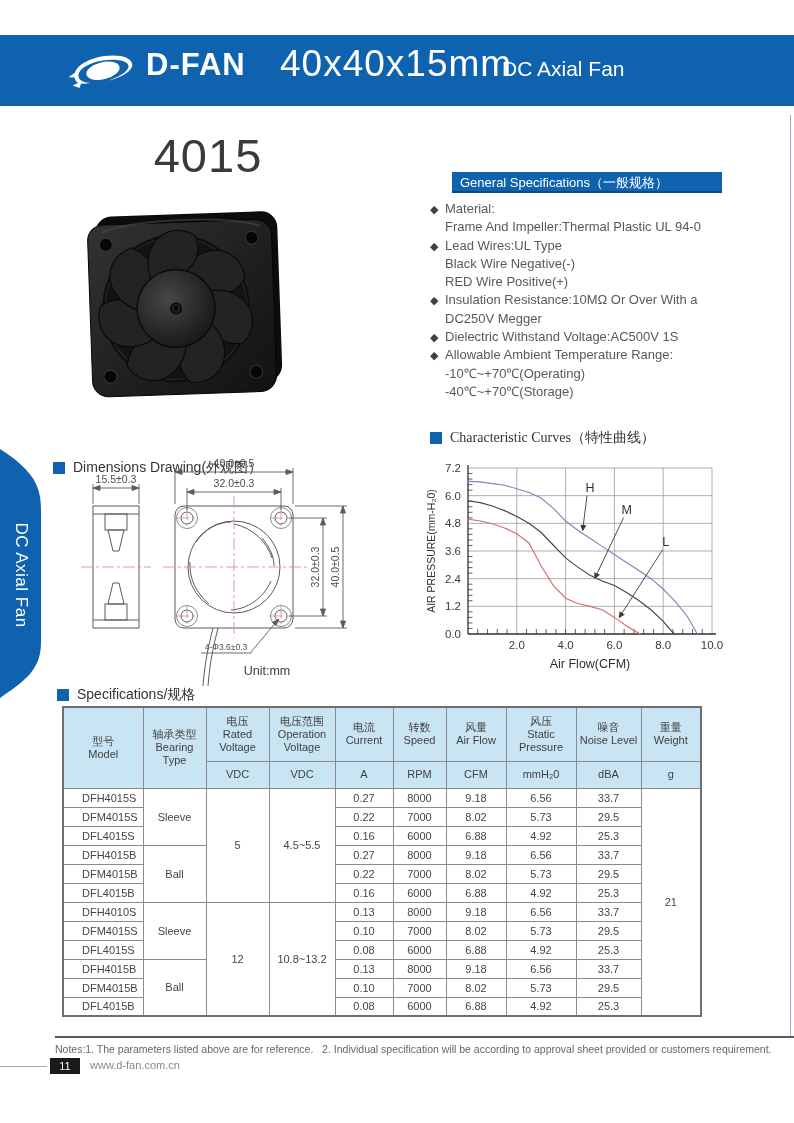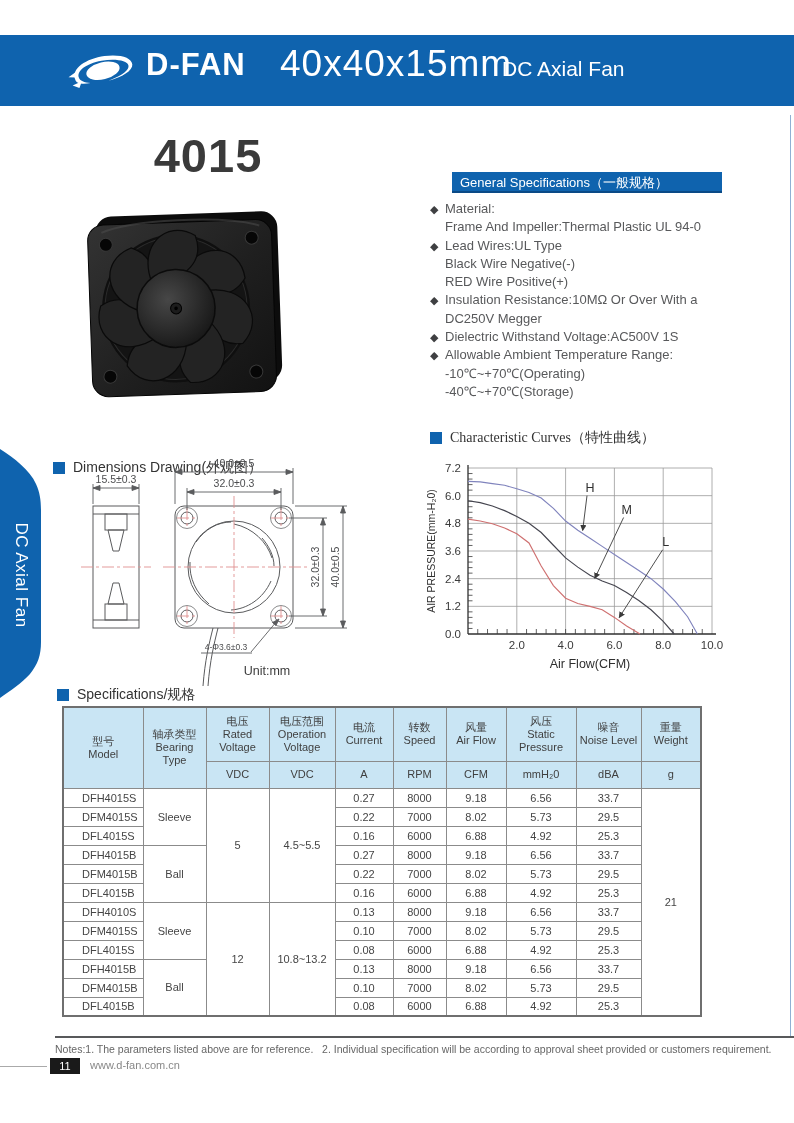--- a/index.html
+++ b/index.html
@@ -11,21 +11,21 @@
   .brand{position:absolute;left:146px;top:12px;color:#fff;font-size:31px;font-weight:bold;letter-spacing:1px;}
   .size-title{position:absolute;left:280px;top:8px;color:#fff;font-size:37px;font-weight:400;letter-spacing:1px;}
   .sub-title{position:absolute;left:502px;top:22px;color:#fff;font-size:21px;font-weight:400;}
   .right-rule{position:absolute;left:790px;top:115px;width:1px;height:921px;background:#8fb0d4;}
   
   .side-tab{position:absolute;left:0;top:446px;width:46px;height:256px;}
   .side-tab-label{position:absolute;left:-80px;top:564px;width:200px;height:22px;
      transform:rotate(90deg);color:#fff;font-size:17px;text-align:center;letter-spacing:.5px;}
   
   .model-title{position:absolute;left:128px;top:128px;width:160px;text-align:center;
-     font-size:47px;font-weight:700;color:#3a3a3a;letter-spacing:1px;}
+     font-size:47px;font-weight:400;color:#3a3a3a;letter-spacing:1px;}
   .fan-img{position:absolute;left:84px;top:210px;}
   
   .gs-bar{position:absolute;left:452px;top:172px;width:270px;height:21px;background:#0f63ae;
      border-bottom:2px solid #0a4a86;color:#fff;font-size:13px;line-height:21px;padding-left:8px;box-sizing:border-box;}
   .gs-list{position:absolute;left:430px;top:200px;width:330px;font-size:13px;color:#58595b;line-height:18.3px;}
   .gs-line{position:relative;padding-left:15px;}
   .gs-line .diamond{position:absolute;left:0;top:0;font-size:11px;color:#3f4042;}
   
   .sect{position:absolute;font-size:14px;color:#333;display:flex;align-items:center;gap:8px;}
   .sq{width:12px;height:12px;background:#0f63ae;display:inline-block;}

